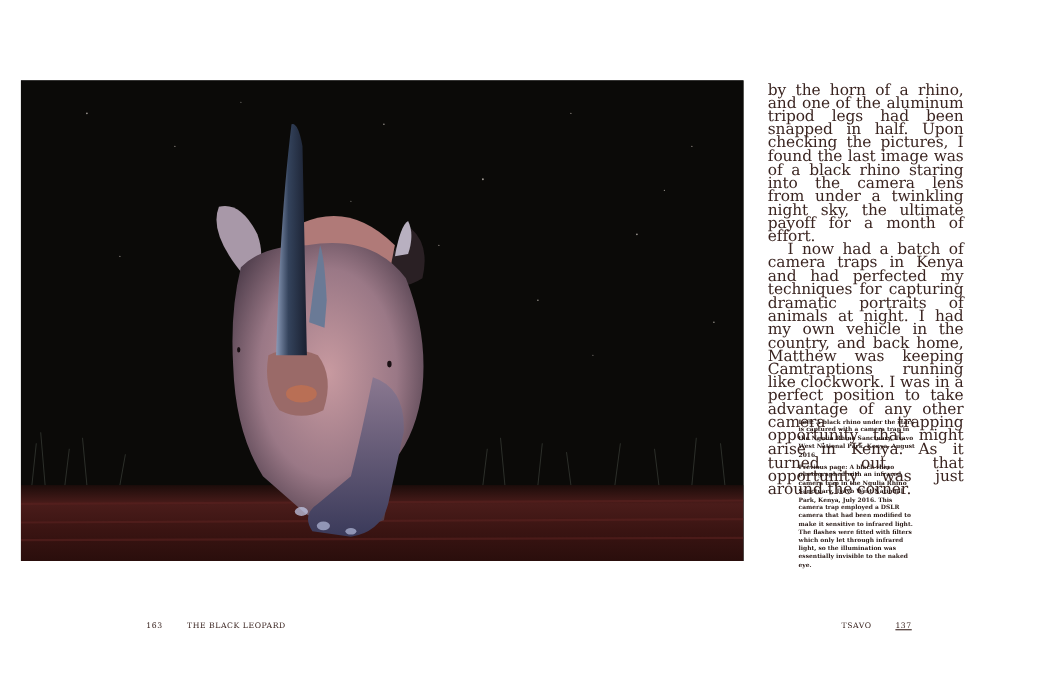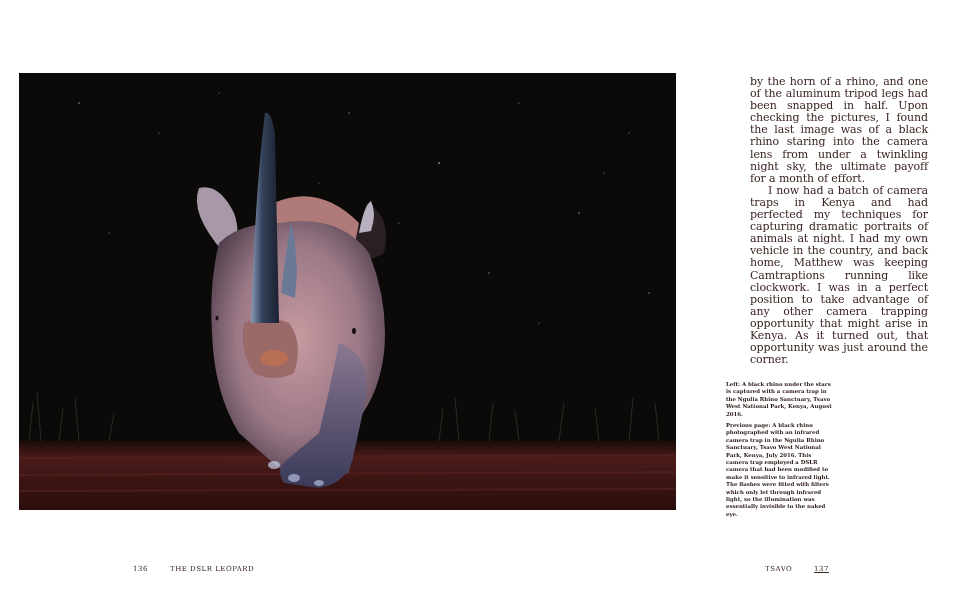--- a/index.html
+++ b/index.html
@@ -7,22 +7,22 @@
       width: 960px; height: 615px; background: #ffffff; position: relative; overflow: hidden;
       font-family: "DejaVu Serif", "Liberation Serif", serif; color: #2a1a16;
     }
     .spread { position: absolute; inset: 0; }
     .photo {
       position: absolute; left: 19px; top: 73px; width: 657px; height: 437px;
       background: #0b0a08; overflow: hidden;
     }
     .photo svg { display: block; width: 100%; height: 100%; }
     .body-text {
-      position: absolute; left: 750px; top: 76px; width: 178px;
-      font-size: 11px; line-height: 12.1px; text-align: justify; color: #3a2420;
+      position: absolute; left: 698px; top: 76px; width: 178px;
+      font-size: 14px; line-height: 12.1px; text-align: justify; color: #3a2420;
       letter-spacing: -0.1px;
     }
     .body-text p { margin: 0; }
     .body-text p + p { text-indent: 18px; }
     .caption {
       position: absolute; left: 726px; width: 108px;
       font-size: 5.4px; line-height: 7.4px; color: #2a1a16; font-weight: bold;
     }
     .caption.c1 { top: 381px; }
     .caption.c2 { top: 422px; }
@@ -122,17 +122,17 @@
   </div>
 
   <div class="body-text">
     <p>by the horn of a rhino, and one of the aluminum tripod legs had been snapped in half. Upon checking the pictures, I found the last image was of a black rhino staring into the camera lens from under a twinkling night sky, the ultimate payoff for a month of effort.</p>
     <p>I now had a batch of camera traps in Kenya and had perfected my techniques for capturing dramatic portraits of animals at night. I had my own vehicle in the country, and back home, Matthew was keeping Camtraptions running like clockwork. I was in a perfect position to take advantage of any other camera trapping opportunity that might arise in Kenya. As it turned out, that opportunity was just around the corner.</p>
   </div>
 
   <div class="caption c1">Left: A black rhino under the stars is captured with a camera trap in the Ngulia Rhino Sanctuary, Tsavo West National Park, Kenya, August 2016.</div>
   <div class="caption c2">Previous page: A black rhino photographed with an infrared camera trap in the Ngulia Rhino Sanctuary, Tsavo West National Park, Kenya, July 2016. This camera trap employed a DSLR camera that had been modified to make it sensitive to infrared light. The flashes were fitted with filters which only let through infrared light, so the illumination was essentially invisible to the naked eye.</div>
 
-  <div class="folio num-left">136</div>
-  <div class="folio title-left">THE DSLR LEOPARD</div>
+  <div class="folio num-left">163</div>
+  <div class="folio title-left">THE BLACK LEOPARD</div>
   <div class="folio title-right">TSAVO</div>
   <div class="folio num-right">137</div>
 </div>
 
 </body></html>

